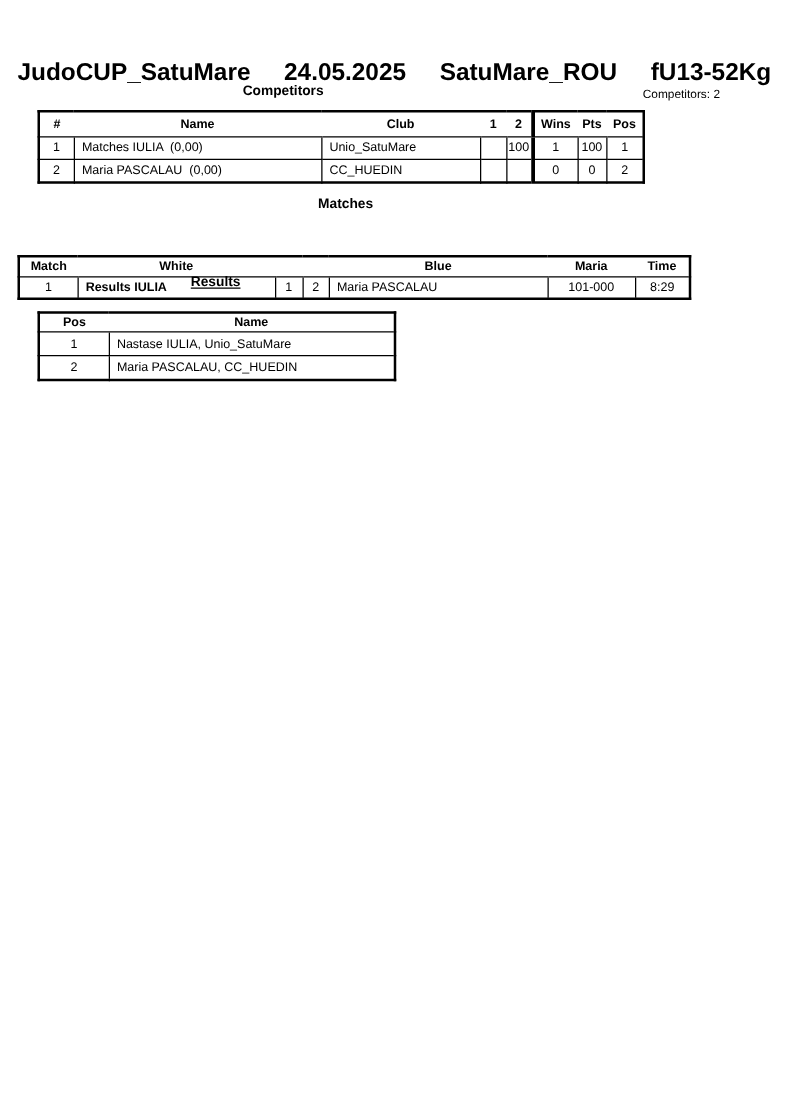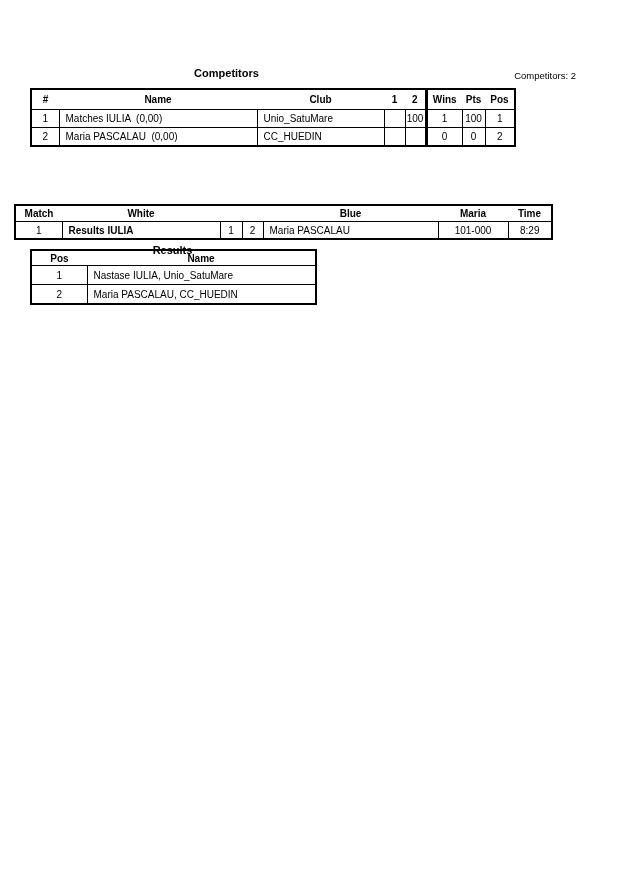--- a/index.html
+++ b/index.html
@@ -37,20 +37,26 @@
   .tm th { height:15px; }
   .tm td { height:16px; }
   .tr th { height:14px; }
   .tr td { height:18px; }
 </style>
 </head>
 <body>
 
 <div id="page">
 
+  <div class="abs title">
+    <span>JudoCUP_SatuMare</span>
+    <span>24.05.2025</span>
+    <span>SatuMare_ROU</span>
+    <span>fU13-52Kg</span>
+  </div>
 
   <div class="abs sec-heading" style="left:30px; top:67px; width:393px;">Competitors</div>
   <div class="abs count-label" style="left:406px; top:70px; width:170px;">Competitors: 2</div>
 
   <table class="abs tc" style="left:30px; top:88px;">
     <colgroup>
       <col style="width:28px">
         <col style="width:198px">
         <col style="width:127px">
       <col style="width:21px">
@@ -88,20 +94,21 @@
         <td class="l">CC_HUEDIN</td>
         <td></td>
         <td></td>
         <td class="thick">0</td>
         <td>0</td>
         <td>2</td>
       </tr>
     </tbody>
   </table>
 
+  <div class="abs sec-heading" style="left:30px; top:157px; width:493px;">Matches</div>
 
   <table class="abs tm" style="left:14px; top:179px;margin-top:25px;">
     <colgroup>
       <col style="width:47px">
         <col style="width:158px">
       <col style="width:22px">
         <col style="width:21px">
       <col style="width:175px">
         <col style="width:70px">
         <col style="width:44px">
@@ -123,21 +130,21 @@
         <td class="l b">Results IULIA</td>
         <td>1</td>
         <td>2</td>
         <td class="l">Maria PASCALAU</td>
         <td>101-000</td>
         <td>8:29</td>
       </tr>
     </tbody>
   </table>
 
-  <div class="abs sec-heading" style="left:30px; top:244px; width:285px;">Results</div>
+  <div class="abs sec-heading" style="left:30px; top:220px; width:285px;text-decoration:underline;">Results</div>
 
   <table class="abs tr" style="left:30px; top:249px;">
     <colgroup>
       <col style="width:56px">
         <col style="width:229px">
     </colgroup>
     <thead>
       <tr>
         <th>Pos</th>
         <th>Name</th>

